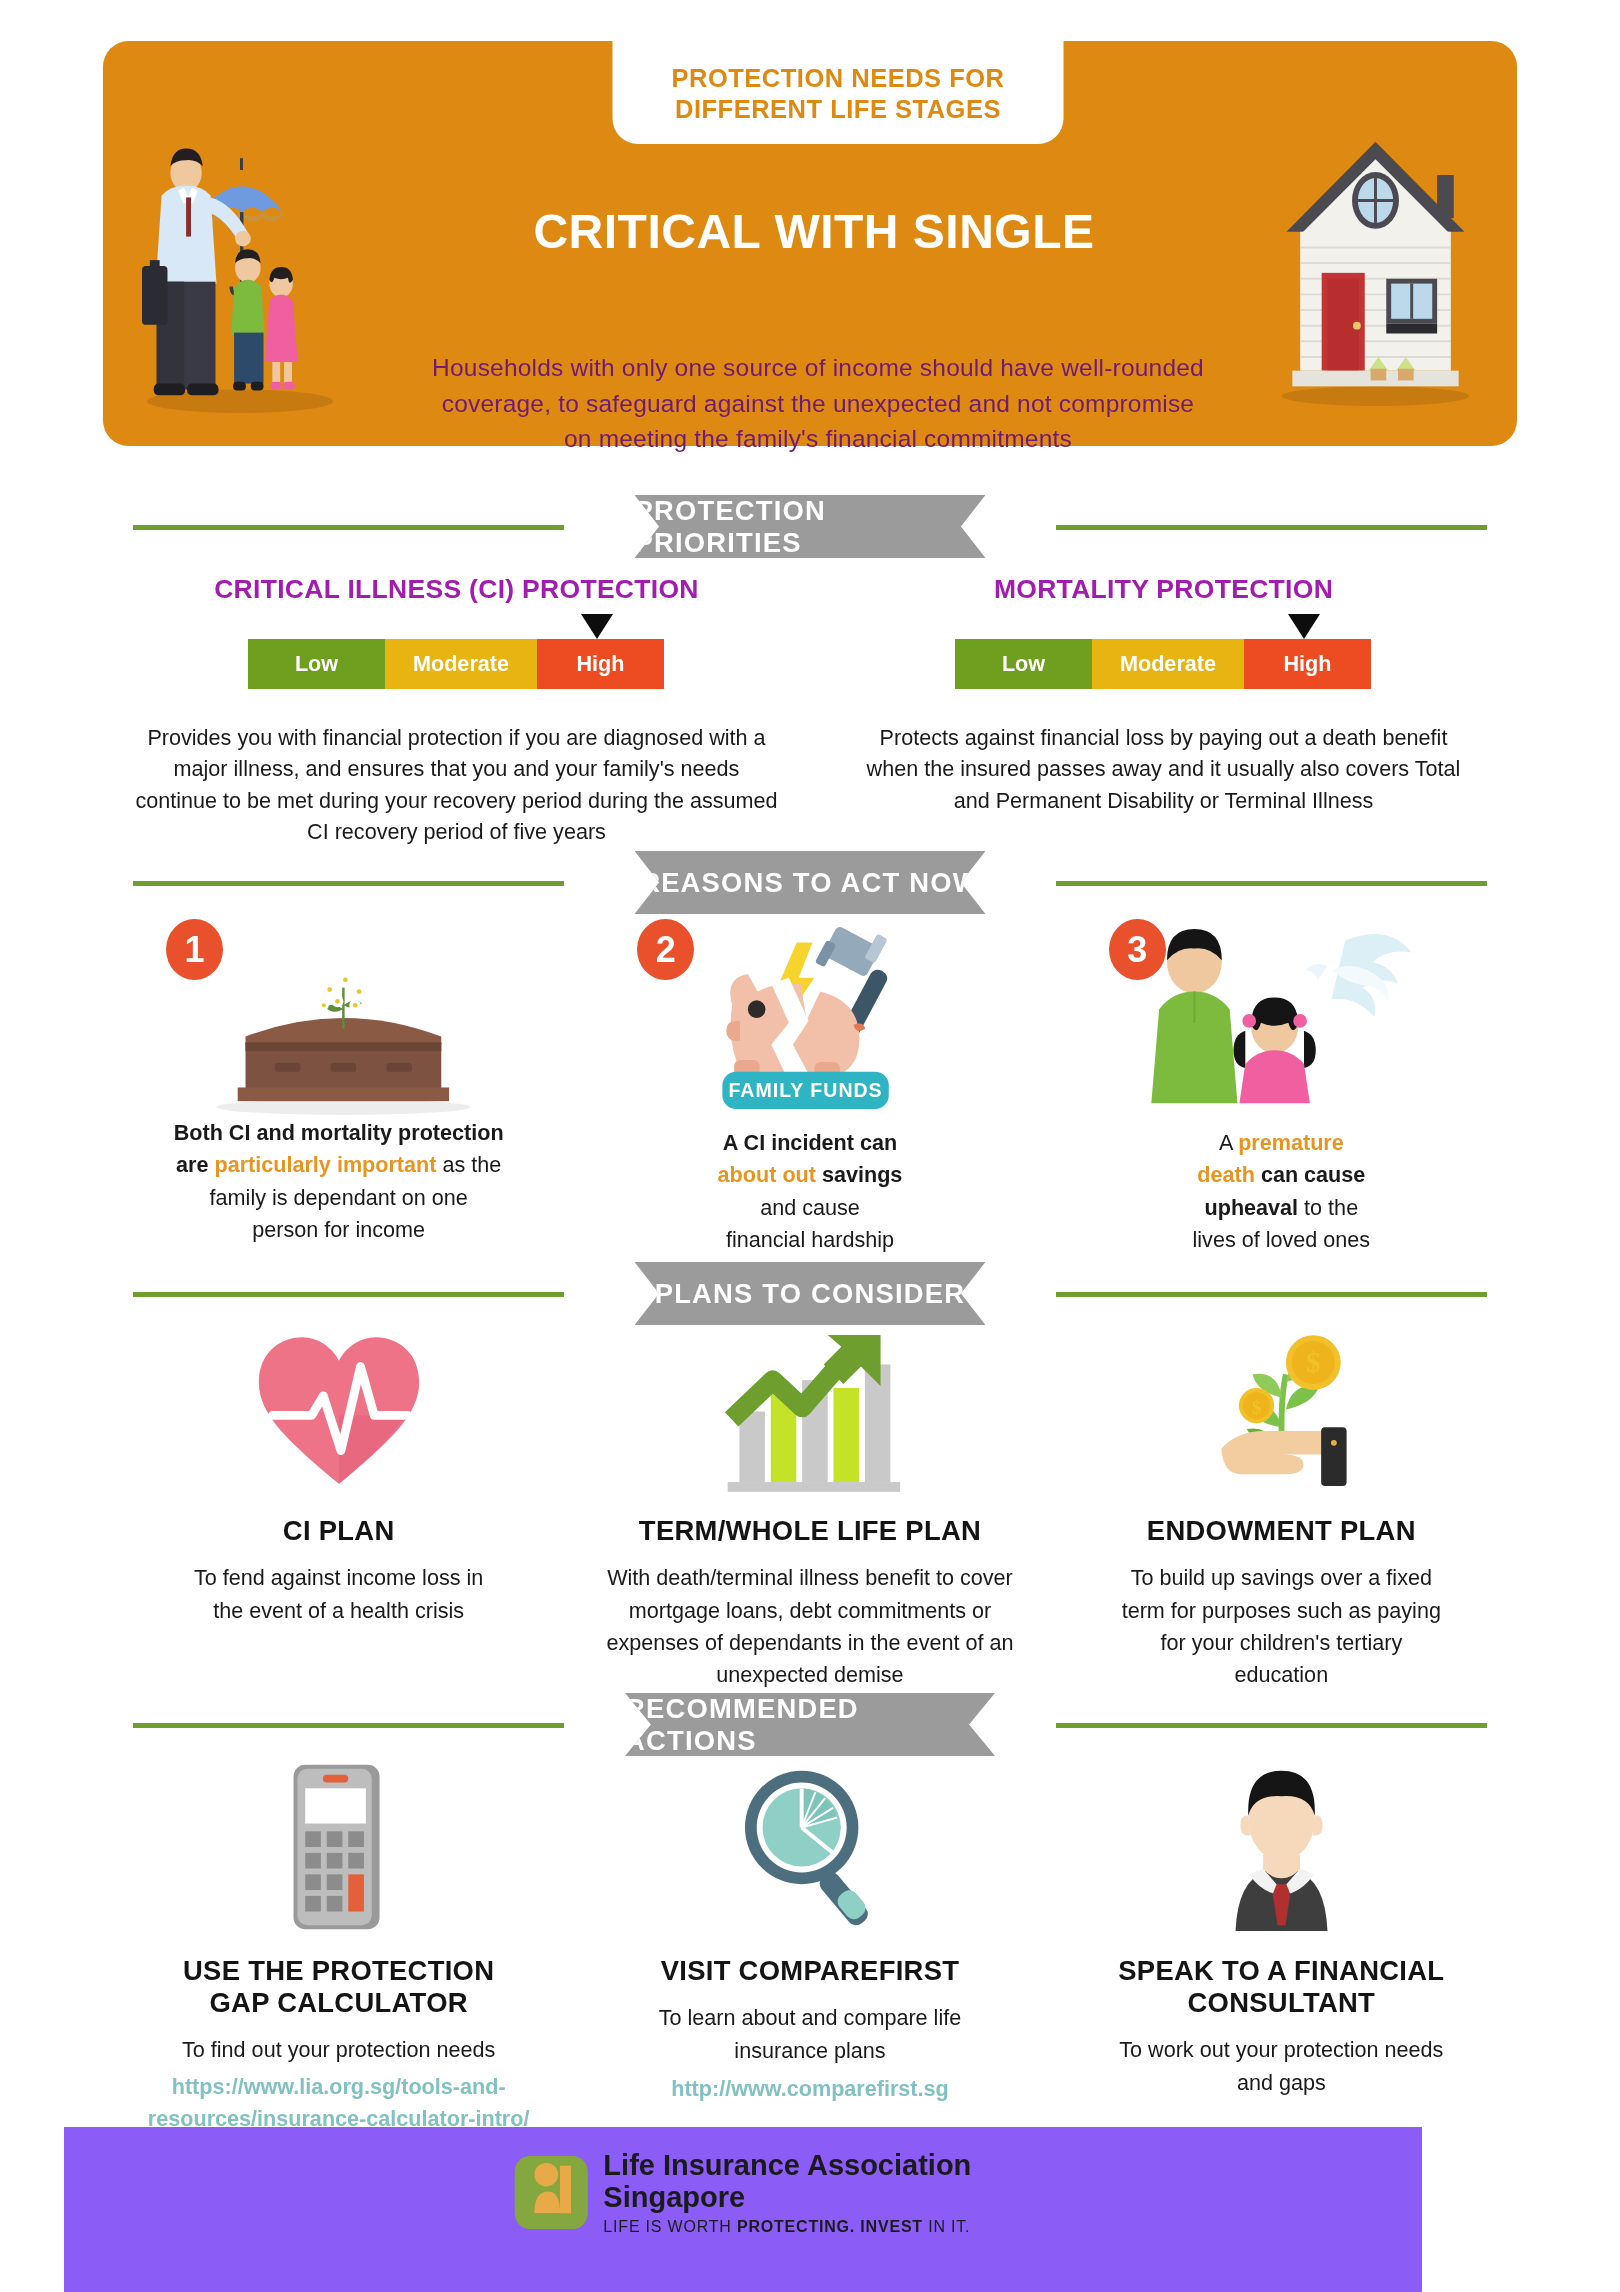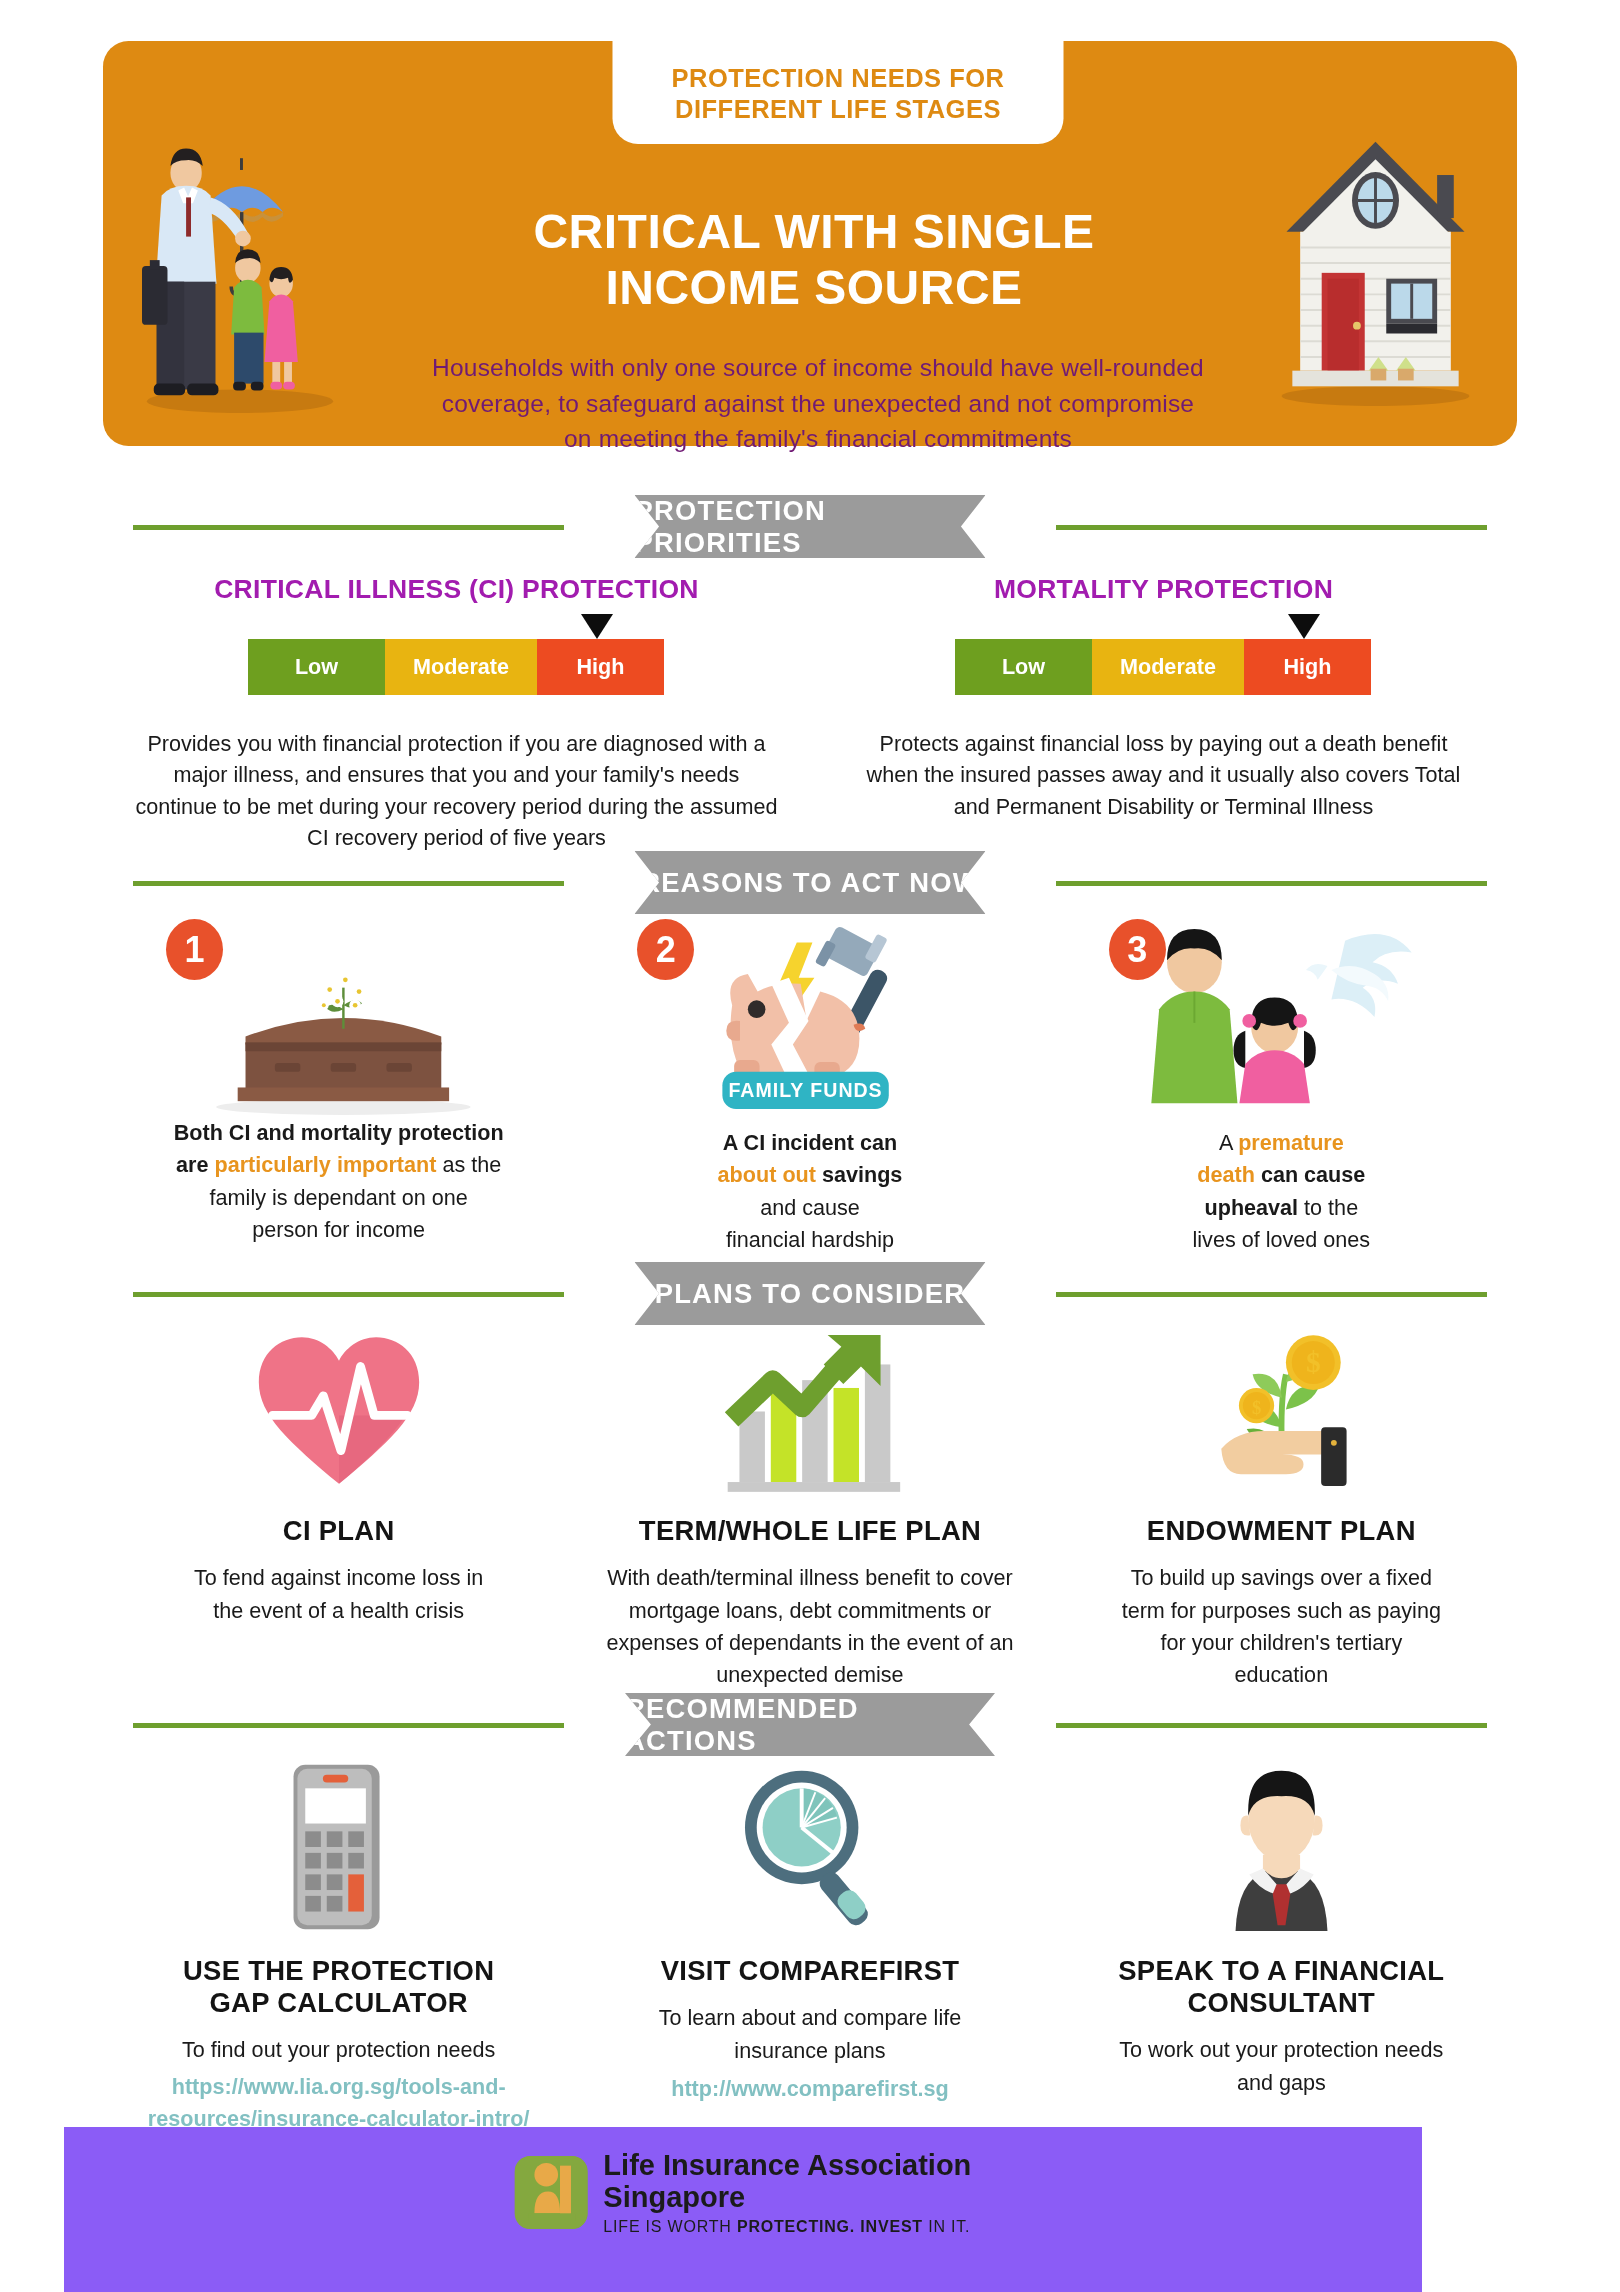--- a/index.html
+++ b/index.html
@@ -66,21 +66,21 @@
   .prio-row { position: absolute; left: 103px; top: 574px; width: 1414px; display: flex; }
   .prio-col { width: 50%; text-align: center; position: relative; }
   .prio-title { font-size: 26.5px; font-weight: bold; color: #a21caf; letter-spacing: 0.3px; }
   .scale-wrap { position: relative; margin: 34px auto 0; width: 417px; }
   .scale-arrow {
     position: absolute; top: -25.5px; left: 0;
     width: 0; height: 0;
     border-left: 16.7px solid transparent; border-right: 16.7px solid transparent;
     border-top: 25.5px solid #0d0d0d;
   }
-  .scale { display: flex; height: 56px; width: 417px; }
+  .scale { display: flex; height: 50px; width: 417px; }
   .seg {
     color: #fff; font-weight: bold; font-size: 21.6px;
     display: flex; align-items: center; justify-content: center;
   }
   .seg-low { background: #6E9F1F; flex: 0 0 137px; }
   .seg-mod { background: #E8B411; flex: 0 0 152px; }
   .seg-high{ background: #ED4B21; flex: 0 0 127px; }
   .prio-desc {
     margin: 33px auto 0; width: 647px; font-size: 21.6px;
     line-height: 1.45; color: #1a1a1a;
@@ -206,21 +206,20 @@
       </svg>
     </div>
 
     <div class="header-badge">
       <div class="header-badge-line">PROTECTION NEEDS FOR</div>
       <div class="header-badge-line">DIFFERENT LIFE STAGES</div>
     </div>
 
     <div class="header-title">
       <div>CRITICAL WITH SINGLE</div>
-      <div>INCOME SOURCE</div>
     </div>
 
     <div class="header-sub">Households with only one source of income should have well-rounded coverage, to safeguard against the unexpected and not compromise on meeting the family's financial commitments</div>
   </div>
 
   <div class="band" style="top:495px">
     <div class="rule rule-left"></div>
     <div class="rule rule-right"></div>
     <div class="ribbon">PROTECTION PRIORITIES</div>
   </div>

